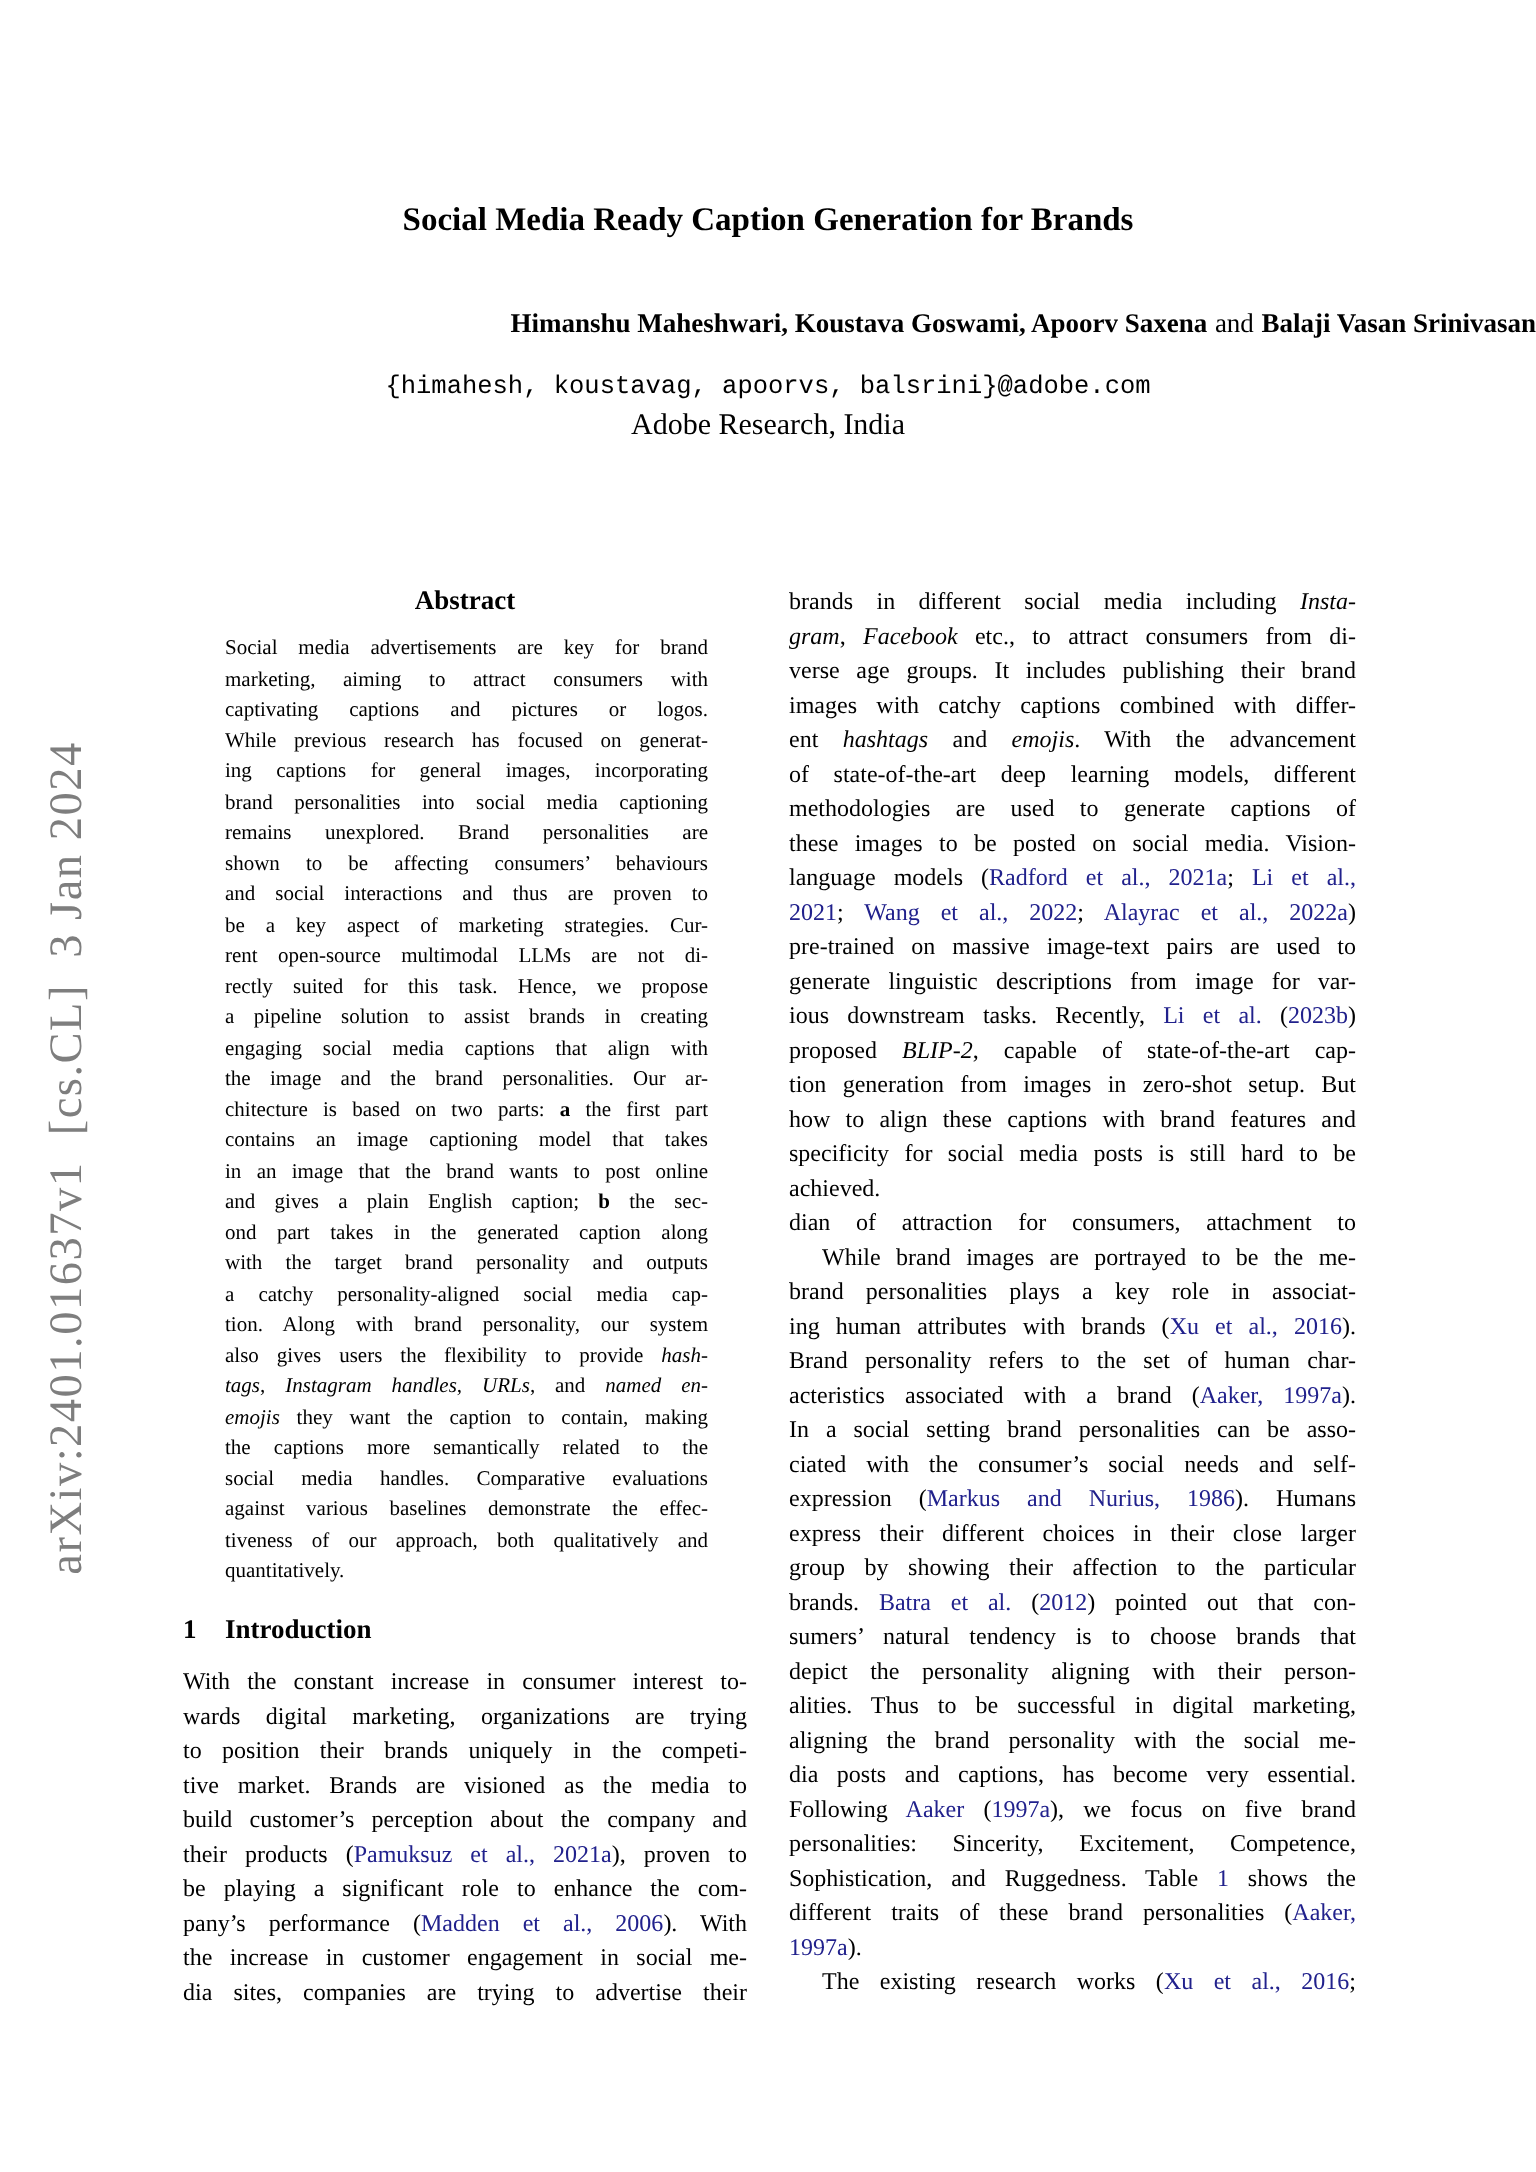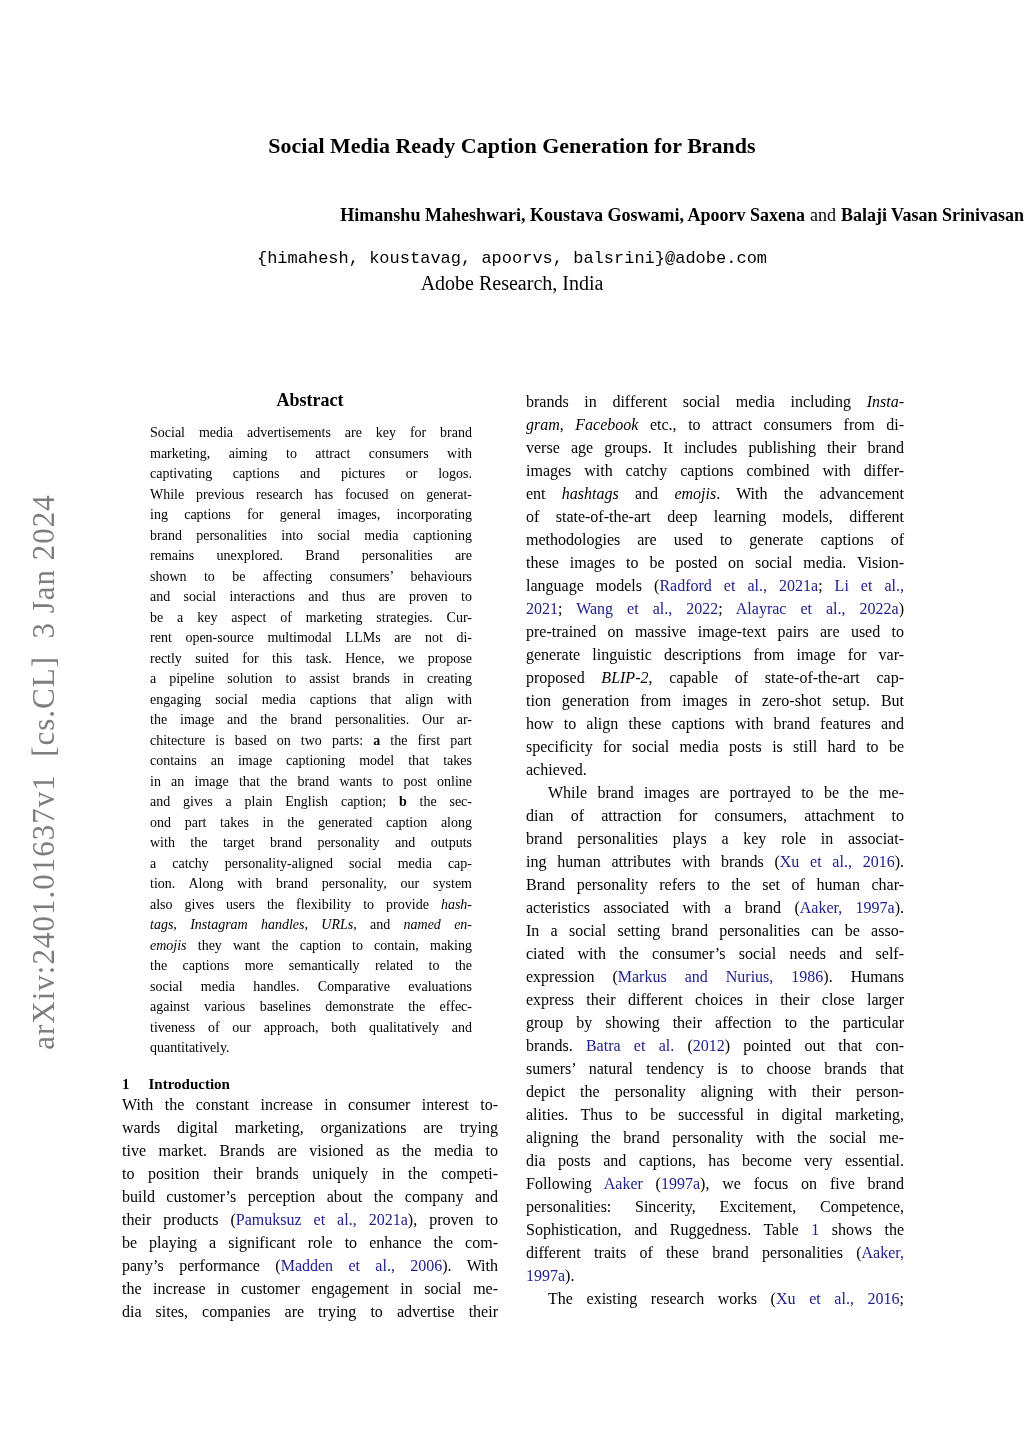--- a/index.html
+++ b/index.html
@@ -19,21 +19,21 @@
   .authors { text-align:right; margin-top:46px; font-size:18px; }
   .authors .b { font-weight:bold; }
   .authors .and { margin:0 5px; }
   .emails { text-align:center; margin-top:23px; font-size:17px; font-family:"Liberation Mono", monospace; }
   .affiliation { text-align:center; margin-top:4px; font-size:20px; }
   .columns { display:flex; margin-left:122px; margin-top:95px; }
   .col-left { width:376px; }
   .col-right { width:378px; margin-left:28px; }
   .abs-heading { text-align:center; font-size:18px; font-weight:bold; }
   .abs-body { margin:12px 26px 0 28px; font-size:14px; line-height:20.5px; }
-  .sec-heading { margin-top:17px; font-size:15px; font-weight:bold; }
+  .sec-heading { margin-top:17px; margin-bottom:13px; font-size:18px; font-weight:bold; }
   .sec-num { margin-right:19px; }
   .body { font-size:16px; line-height:23px; }
   .line { text-align:justify; text-align-last:justify; }
   .line.noj { text-align-last:auto; }
   .line.ind { text-indent:22px; }
   .s-i { font-style:italic; }
   .s-b { font-weight:bold; }
   .s-c { color:var(--cite,#21218c);margin-top:48px; }
 </style>
 </head>
@@ -81,22 +81,22 @@
         <div class="line">the captions more semantically related to the</div>
         <div class="line">social media handles. Comparative evaluations</div>
         <div class="line">against various baselines demonstrate the effec-</div>
         <div class="line">tiveness of our approach, both qualitatively and</div>
         <div class="line noj">quantitatively.</div>
       </div>
     <div class="sec-heading"><span class="sec-num">1</span><span>Introduction</span></div>
     <div class="body">
         <div class="line">With the constant increase in consumer interest to-</div>
         <div class="line">wards digital marketing, organizations are trying</div>
+        <div class="line">to position their brands uniquely in the competi-</div>
         <div class="line">tive market. Brands are visioned as the media to</div>
-        <div class="line">to position their brands uniquely in the competi-</div>
         <div class="line">build customer’s perception about the company and</div>
         <div class="line">their products (<span class="s-c">Pamuksuz et al., 2021a</span>), proven to</div>
         <div class="line">be playing a significant role to enhance the com-</div>
         <div class="line">pany’s performance (<span class="s-c">Madden et al., 2006</span>). With</div>
         <div class="line">the increase in customer engagement in social me-</div>
         <div class="line">dia sites, companies are trying to advertise their</div>
       </div>
   </div>
   <div class="col-right">
     <div class="body">
@@ -105,29 +105,30 @@
         <div class="line">verse age groups. It includes publishing their brand</div>
         <div class="line">images with catchy captions combined with differ-</div>
         <div class="line">ent <span class="s-i">hashtags</span> and <span class="s-i">emojis</span>. With the advancement</div>
         <div class="line">of state-of-the-art deep learning models, different</div>
         <div class="line">methodologies are used to generate captions of</div>
         <div class="line">these images to be posted on social media. Vision-</div>
         <div class="line">language models (<span class="s-c">Radford et al., 2021a</span>; <span class="s-c">Li et al.,</span></div>
         <div class="line"><span class="s-c">2021</span>; <span class="s-c">Wang et al., 2022</span>; <span class="s-c">Alayrac et al., 2022a</span>)</div>
         <div class="line">pre-trained on massive image-text pairs are used to</div>
         <div class="line">generate linguistic descriptions from image for var-</div>
+        <div class="line">ious downstream tasks. Recently, <span class="s-c">Li et al.</span> (<span class="s-c">2023b</span>)</div>
         <div class="line">proposed <span class="s-i">BLIP-2</span>, capable of state-of-the-art cap-</div>
         <div class="line">tion generation from images in zero-shot setup. But</div>
         <div class="line">how to align these captions with brand features and</div>
         <div class="line">specificity for social media posts is still hard to be</div>
         <div class="line noj">achieved.</div>
       </div>
     <div class="body">
+        <div class="line">dian of attraction for consumers, attachment to</div>
         <div class="line ind">While brand images are portrayed to be the me-</div>
-        <div class="line">dian of attraction for consumers, attachment to</div>
         <div class="line">brand personalities plays a key role in associat-</div>
         <div class="line">ing human attributes with brands (<span class="s-c">Xu et al., 2016</span>).</div>
         <div class="line">Brand personality refers to the set of human char-</div>
         <div class="line">acteristics associated with a brand (<span class="s-c">Aaker, 1997a</span>).</div>
         <div class="line">In a social setting brand personalities can be asso-</div>
         <div class="line">ciated with the consumer’s social needs and self-</div>
         <div class="line">expression (<span class="s-c">Markus and Nurius, 1986</span>). Humans</div>
         <div class="line">express their different choices in their close larger</div>
         <div class="line">group by showing their affection to the particular</div>
         <div class="line">brands. <span class="s-c">Batra et al.</span> (<span class="s-c">2012</span>) pointed out that con-</div>

